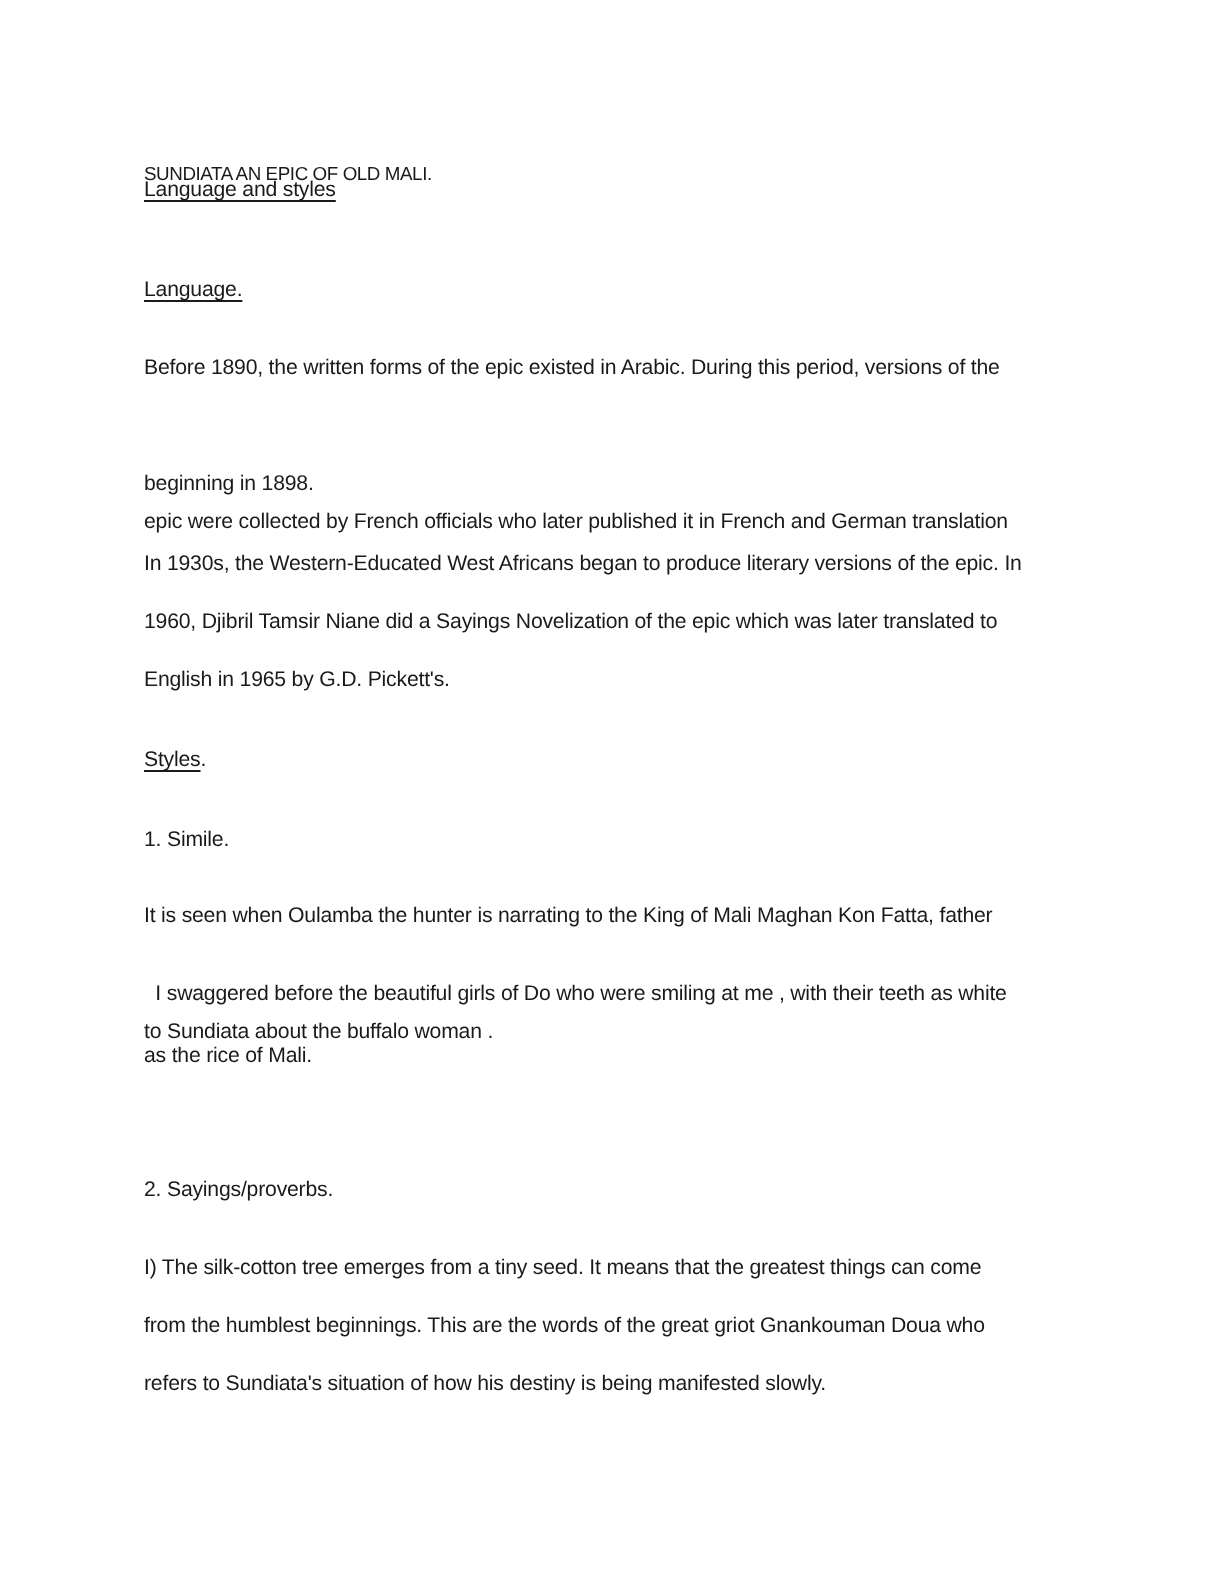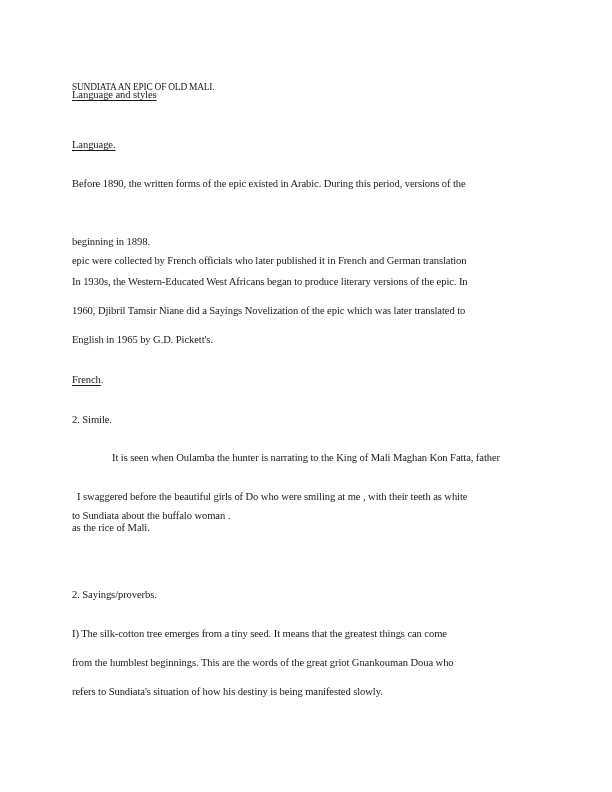--- a/index.html
+++ b/index.html
@@ -1,20 +1,20 @@
 <!DOCTYPE html>
 <html><head>
   <meta charset="utf-8">
   <style>
     html, body { margin: 0; padding: 0; background: #ffffff; }
     body { width: 612px; height: 792px; position: relative; overflow: hidden; }
     .page {
       position: absolute; left: 0; top: 0; width: 612px; height: 792px;
       background: #ffffff;
-      font-family: Liberation Serif, serif;
+      font-family: Liberation Sans, sans-serif;
       color: #1a1a1a;
       font-size: 10.6px;
     }
     .line {
       position: absolute; left: 72px; white-space: nowrap;
       line-height: 14px; letter-spacing: -0.1px;
     }
     .title { font-size: 9.4px; letter-spacing: -0.2px; }
     .u { text-decoration: underline; text-underline-offset: 1.5px; }
   </style>
@@ -32,26 +32,26 @@
     <div class="line" style="top:206px;margin-top:48px;">epic were collected by French officials who later published it in French and German translation</div>
     <div class="line" style="top:235px;">beginning in 1898.</div>
   </div>
 
   <div>
     <div class="line" style="top:275px;">In 1930s, the Western-Educated West Africans began to produce literary versions of the epic. In</div>
     <div class="line" style="top:304px;">1960, Djibril Tamsir Niane did a Sayings Novelization of the epic which was later translated to</div>
     <div class="line" style="top:333px;">English in 1965 by G.D. Pickett's.</div>
   </div>
 
-  <div class="line" style="top:373px;"><span class="u">French</span><span>.</span></div>
+  <div class="line" style="top:373px;"><span class="u">Styles</span><span>.</span></div>
 
-  <div class="line" style="top:413px;">2. Simile.</div>
+  <div class="line" style="top:413px;">1. Simile.</div>
 
   <div>
-    <div class="line" style="top:451px;margin-left:40px;">It is seen when Oulamba the hunter  is narrating to the King of Mali Maghan Kon Fatta, father</div>
+    <div class="line" style="top:451px;">It is seen when Oulamba the hunter  is narrating to the King of Mali Maghan Kon Fatta, father</div>
     <div class="line" style="top:480px;margin-top:29px;">to Sundiata about the buffalo woman .</div>
   </div>
 
   <div>
     <div class="line" style="top:490px; white-space:pre;text-align:right;">  I swaggered before the beautiful girls of Do who were smiling at me , with their teeth as white</div>
     <div class="line" style="top:521px;">as the rice of Mali.</div>
   </div>
 
   <div class="line" style="top:588px;">2. Sayings/proverbs.</div>
 

